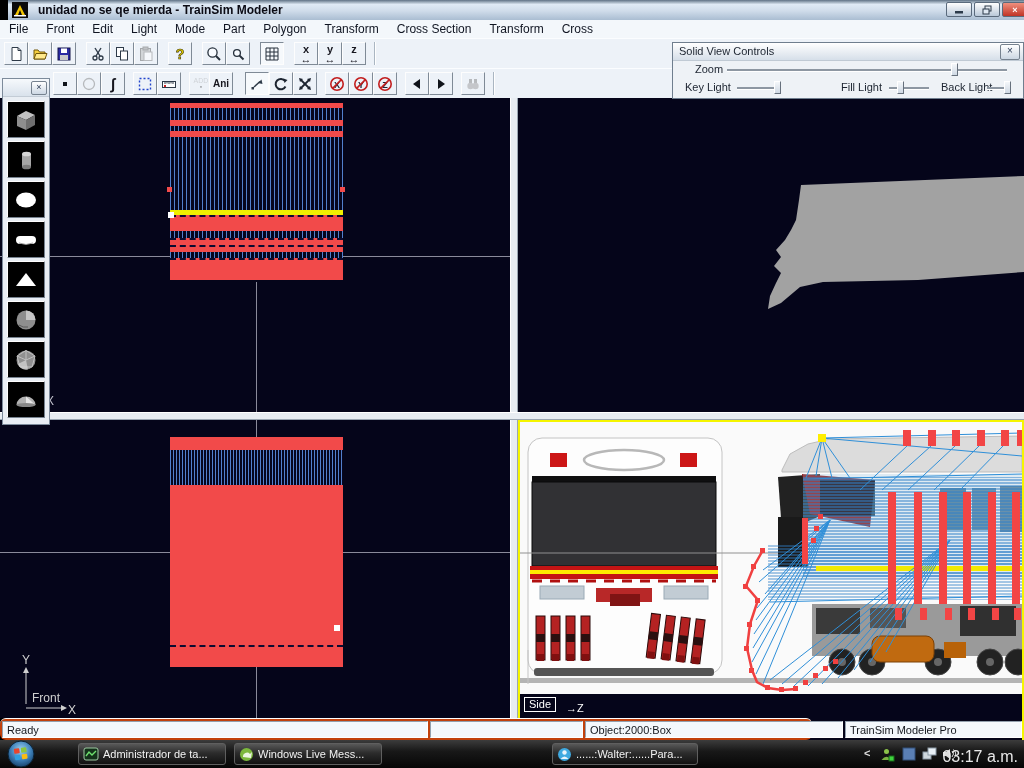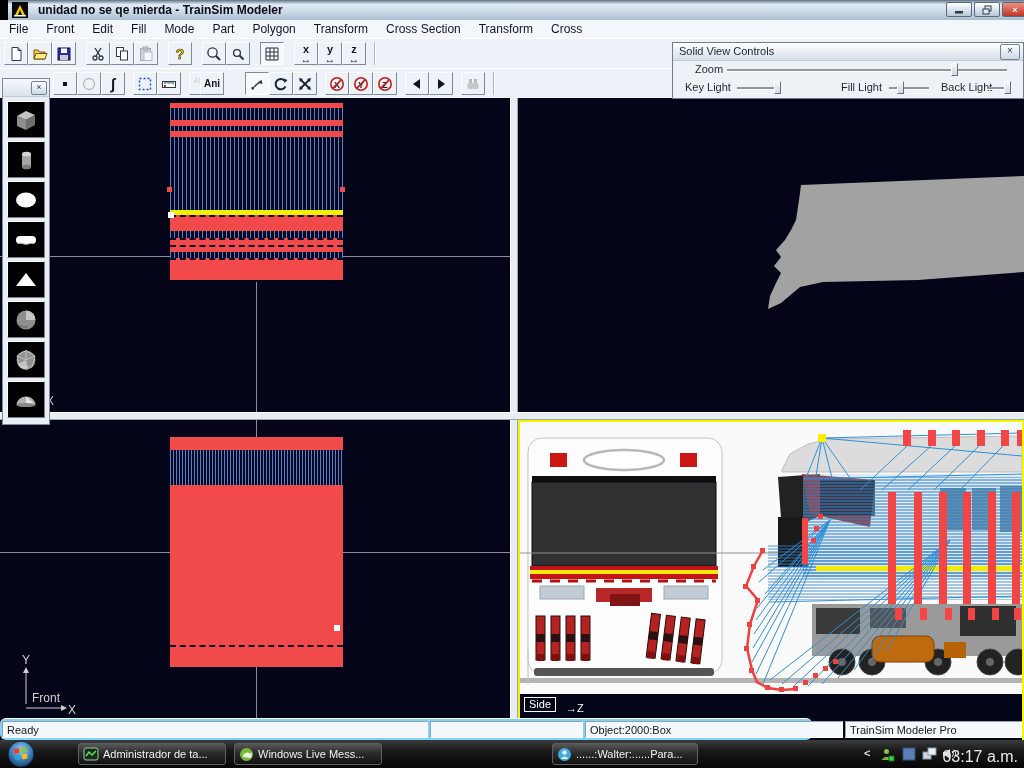--- a/index.html
+++ b/index.html
@@ -57,21 +57,21 @@
   .vlines4{background-color:#06061e;background-image:repeating-linear-gradient(90deg,rgba(86,134,214,.95) 0 1px,transparent 1px 4px);}
   .vlines3{background-color:#06061e;background-image:repeating-linear-gradient(90deg,rgba(86,134,214,.95) 0 1px,transparent 1px 3px);}
   .red{background:#f24a4a;}
   .yellow{background:#f0f000;}
   .dashtop{border-top:2px dashed #0b0b30;box-sizing:border-box;}
   #vpBR{border:2px solid #f5f500;box-sizing:border-box;background:#05051a;}
   .sidebadge{position:absolute;left:4px;top:3px;border:1px solid #fff;color:#fff;font-size:11px;padding:0 4px;line-height:13px;}
   .sidearrow{position:absolute;left:46px;top:8px;color:#fff;font-size:11px;}
 
   
-  #statusbar{left:0;top:718px;width:812px;height:22px;background:#7dd3fc;border-top:1px solid #fff;box-sizing:border-box;border-radius:6px;}
+  #statusbar{left:0;top:718px;width:812px;height:22px;background:#c2410c;border-top:1px solid #fff;box-sizing:border-box;border-radius:6px;}
   .sfield{position:absolute;top:2px;height:17px;box-sizing:border-box;border:1px solid;border-color:#93a0ae #fff #fff #93a0ae;
     background:#f4f8fc;font-size:11px;color:#15181e;padding:2px 0 0 4px;}
 
   
   #taskbar{left:0;top:740px;width:1024px;height:28px;background:linear-gradient(180deg,#3c3c3c 0%,#181818 40%,#060606 100%);}
   .taskbtn{position:absolute;top:3px;height:22px;border:1px solid #5f5f5f;border-radius:3px;box-sizing:border-box;
     background:linear-gradient(180deg,#585858 0%,#2c2c2c 45%,#121212 100%);display:flex;align-items:center;overflow:hidden;}
   .taskbtn .lbl{color:#f2f2f2;font-size:11px;margin-left:4px;white-space:nowrap;}
   .trayico{position:absolute;top:7px;}
   #clock{position:absolute;right:6px;top:8px;color:#e8e8e8;font-size:16px;}
@@ -103,21 +103,21 @@
       <div class="winbtn close">
           <span>×</span>
         </div>
     </div>
   </div>
 
   <div id="menubar" class="abs">
     <span class="menuitem">File</span>
     <span class="menuitem">Front</span>
     <span class="menuitem">Edit</span>
-    <span class="menuitem">Fill</span>
+    <span class="menuitem">Light</span>
     <span class="menuitem">Mode</span>
     <span class="menuitem">Part</span>
     <span class="menuitem">Polygon</span>
     <span class="menuitem">Transform</span>
     <span class="menuitem">Cross Section</span>
     <span class="menuitem">Transform</span>
     <span class="menuitem">Cross</span>
   </div>
 
   <div id="toolbar1" class="abs toolbar">
@@ -217,21 +217,21 @@
     <div class="tbtn" style="left:157px">
         <svg width="16" height="16">
           <rect x="1.5" y="5.5" width="13" height="6" fill="#fff" stroke="#2e3a48"></rect>
           <path d="M4,5.5 v2.5 M6,5.5 v2 M8,5.5 v2.5 M10,5.5 v2 M12,5.5 v2.5" stroke="#2e3a48"></path>
           <rect x="3" y="9" width="2" height="2" fill="#c22"></rect>
         </svg>
       </div>
     <div class="tbtn disabled" style="left:189px">
         <span style="font-size:7px;color:#555;text-align:center;line-height:6px"><span>ADD</span><br>▪</span>
       </div>
-    <div class="tbtn" style="left:200px">
+    <div class="tbtn" style="left:209px">
         <span class="glyphlabel" style="font-size:10px">Ani</span>
       </div>
     <div class="tbtn pressed" style="left:245px">
         <svg width="16" height="16">
           <rect x="2.5" y="11" width="2.5" height="2.5" fill="#2e3a48"></rect>
           <line x1="5" y1="11" x2="11" y2="5.5" stroke="#2e3a48" stroke-width="1.5"></line>
           <polygon points="12.5,3.5 13.5,8 9,7" fill="#2e3a48"></polygon>
         </svg>
       </div>
     <div class="tbtn" style="left:269px">

